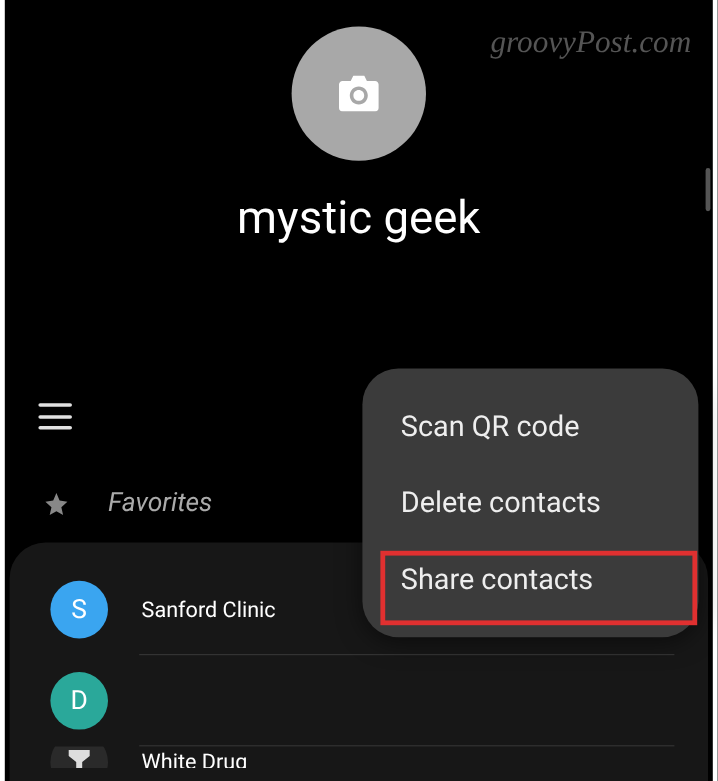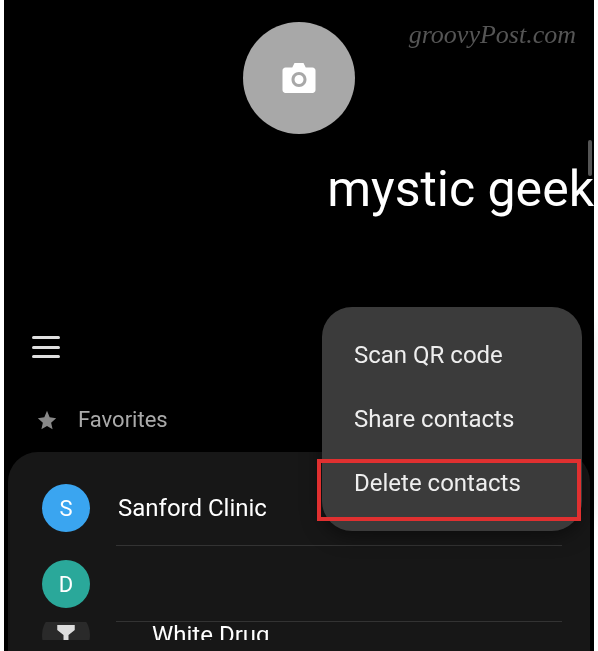--- a/index.html
+++ b/index.html
@@ -44,24 +44,23 @@
       display: flex;
       align-items: center;
       justify-content: center;
     }
     .camera-icon {
       width: 36px;
       height: 30px;
     }
     .profile-name {
       color: #fff;
-      font-size: 50px;
+      font-size: 38px;
       font-weight: 400;
       margin-top: 26px;
-      text-align: right;
     }
     .toolbar {
       position: absolute;
       top: 322px;
       left: 0;
       right: 0;
       height: 50px;
       display: flex;
       align-items: center;
       padding: 0 28px;
@@ -79,21 +78,22 @@
       height: 3px;
       background: #e0e0e0;
       border-radius: 2px;
     }
     .section-header {
       position: absolute;
       top: 407px;
       left: 32px;
       display: flex;
       align-items: center;
-      gap: 20px;
+      gap: 32px;
+      font-style: italic;
     }
     .star-icon {
       width: 22px;
       height: 22px;
       fill: #888;
     }
     .section-label {
       color: #aaa;
       font-size: 22px;
     }
@@ -138,36 +138,35 @@
     .avatar-teal { background: #2aa89a; }
     .avatar-dark {
       background: #2a2a2a;
       overflow: hidden;
       display: flex;
       align-items: center;
       justify-content: center;
     }
     .contact-name {
       color: #fff;
-      font-size: 24px;
+      font-size: 18px;
       margin-left: 28px;
     }
     .row-partial {
       height: 18px;
       padding-top: 8px;
       padding-bottom: 0;
       overflow: hidden;
-      gap: 34px;
     }
     .row-partial::after { display: none; }
     .menu-popup {
       position: absolute;
       top: 307px;
       right: 12px;
-      width: 260px;
+      width: 280px;
       background: #3b3b3b;
       border-radius: 30px;
       padding: 16px 0;
       z-index: 50;
       box-shadow: 0 4px 20px rgba(0,0,0,0.5);
     }
     .menu-item {
       padding: 18px 32px;
       color: #eee;
       font-size: 24px;
@@ -240,19 +239,19 @@
         <svg width="30" height="30" viewBox="0 0 24 24" fill="#ddd">
             <path d="M5 4h14v4l-5 4v8h-4v-8L5 8z"></path>
           </svg>
       </div>
       <div class="contact-name">White Drug</div>
     </div>
   </div>
 
   <div class="menu-popup">
     <div class="menu-item">Scan QR code</div>
+    <div class="menu-item">Delete contacts</div>
     <div class="menu-item">Share contacts</div>
-    <div class="menu-item">Delete contacts</div>
   </div>
 
   <div class="highlight-box"></div>
 
 </div>
 
 </body></html>

